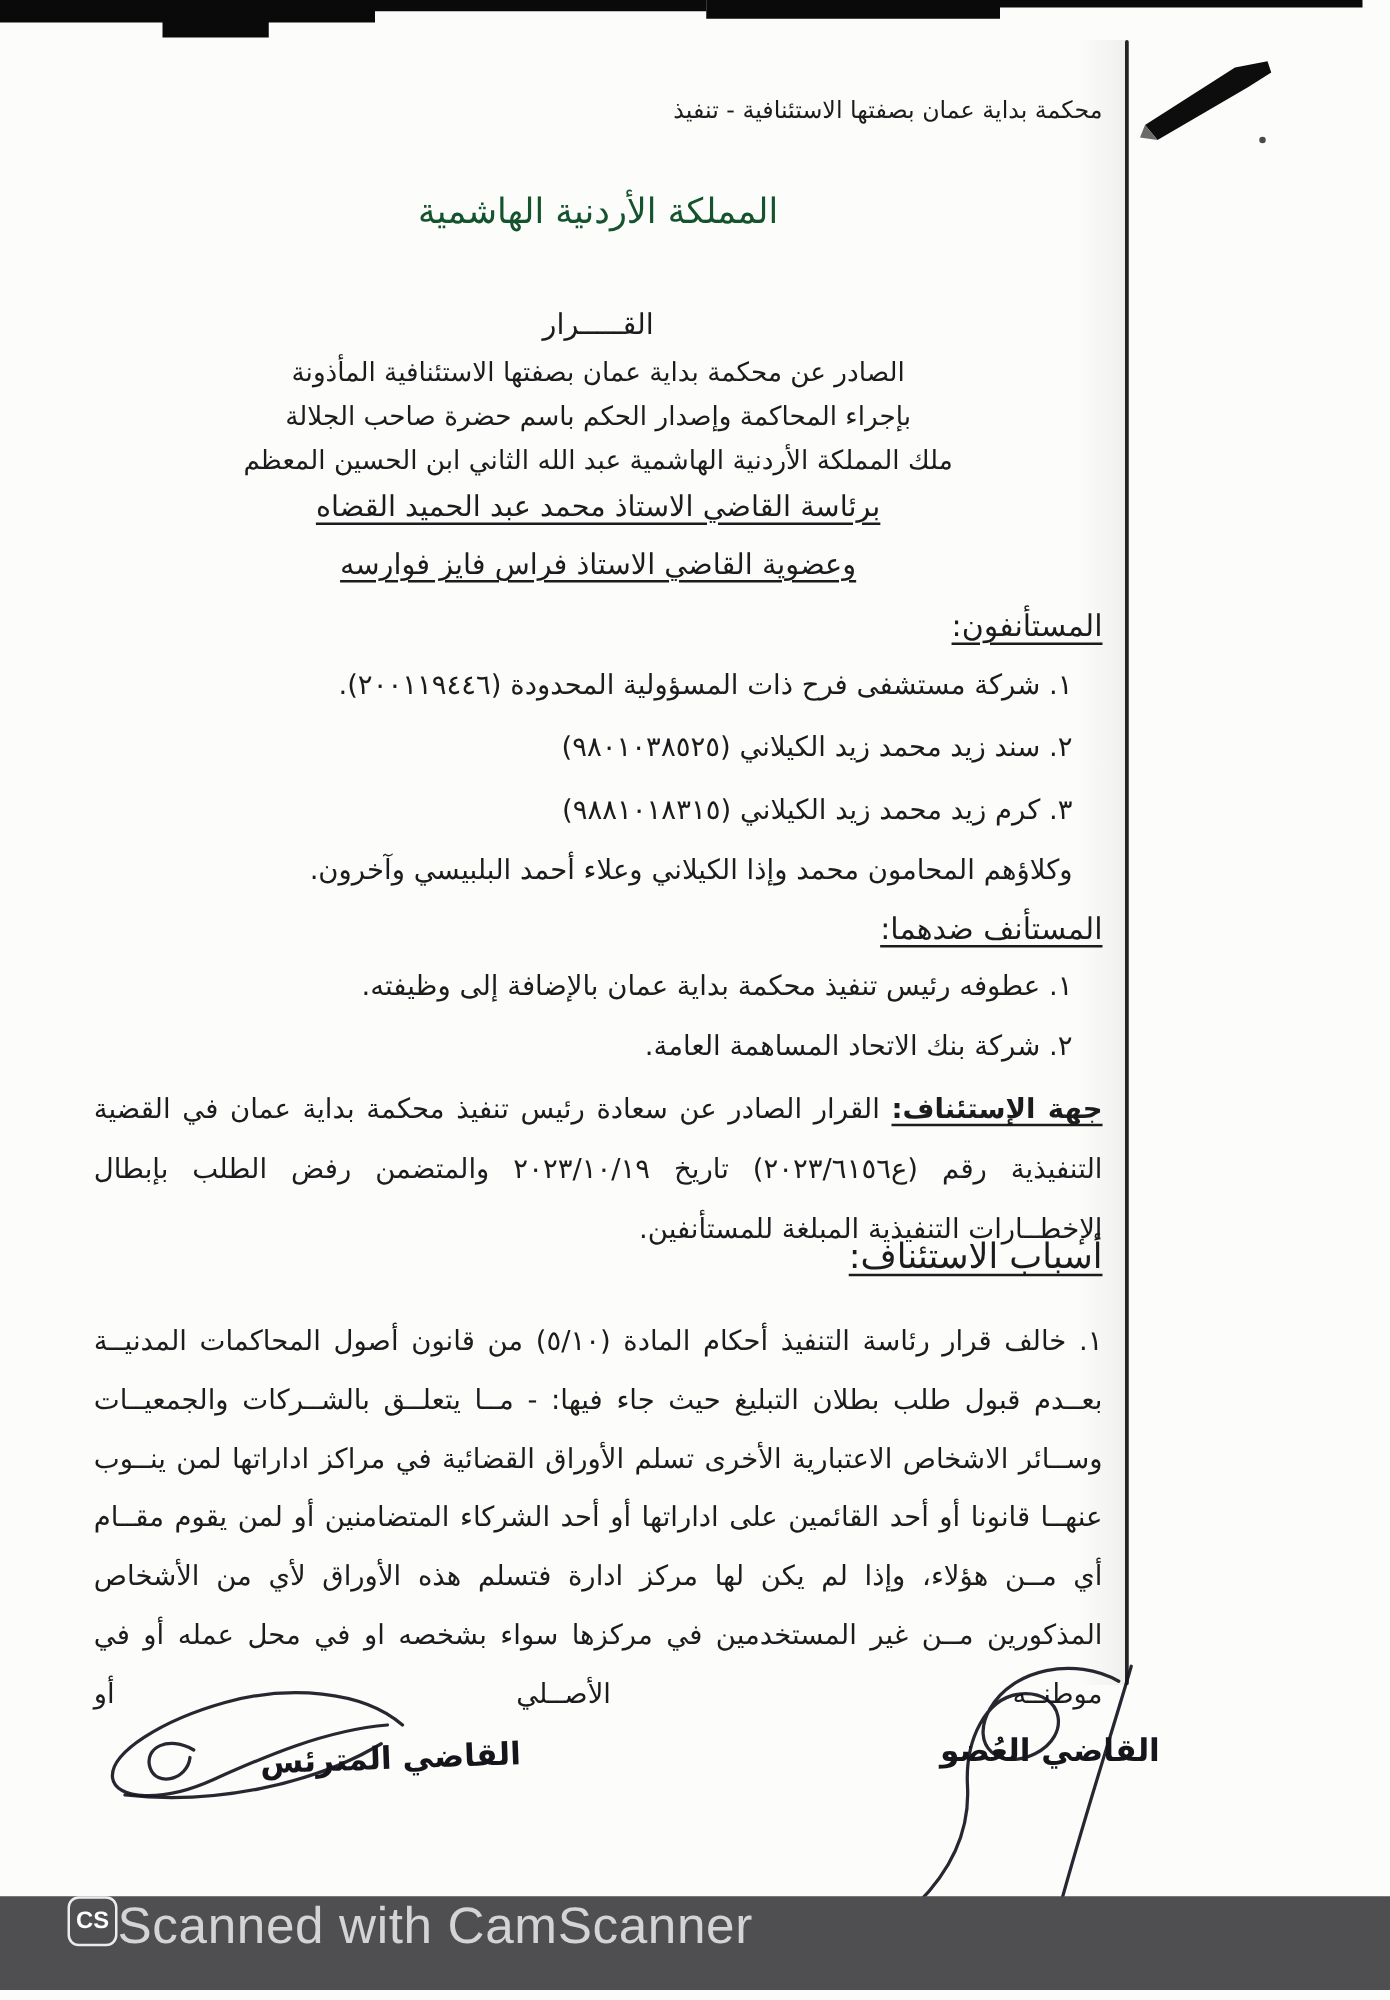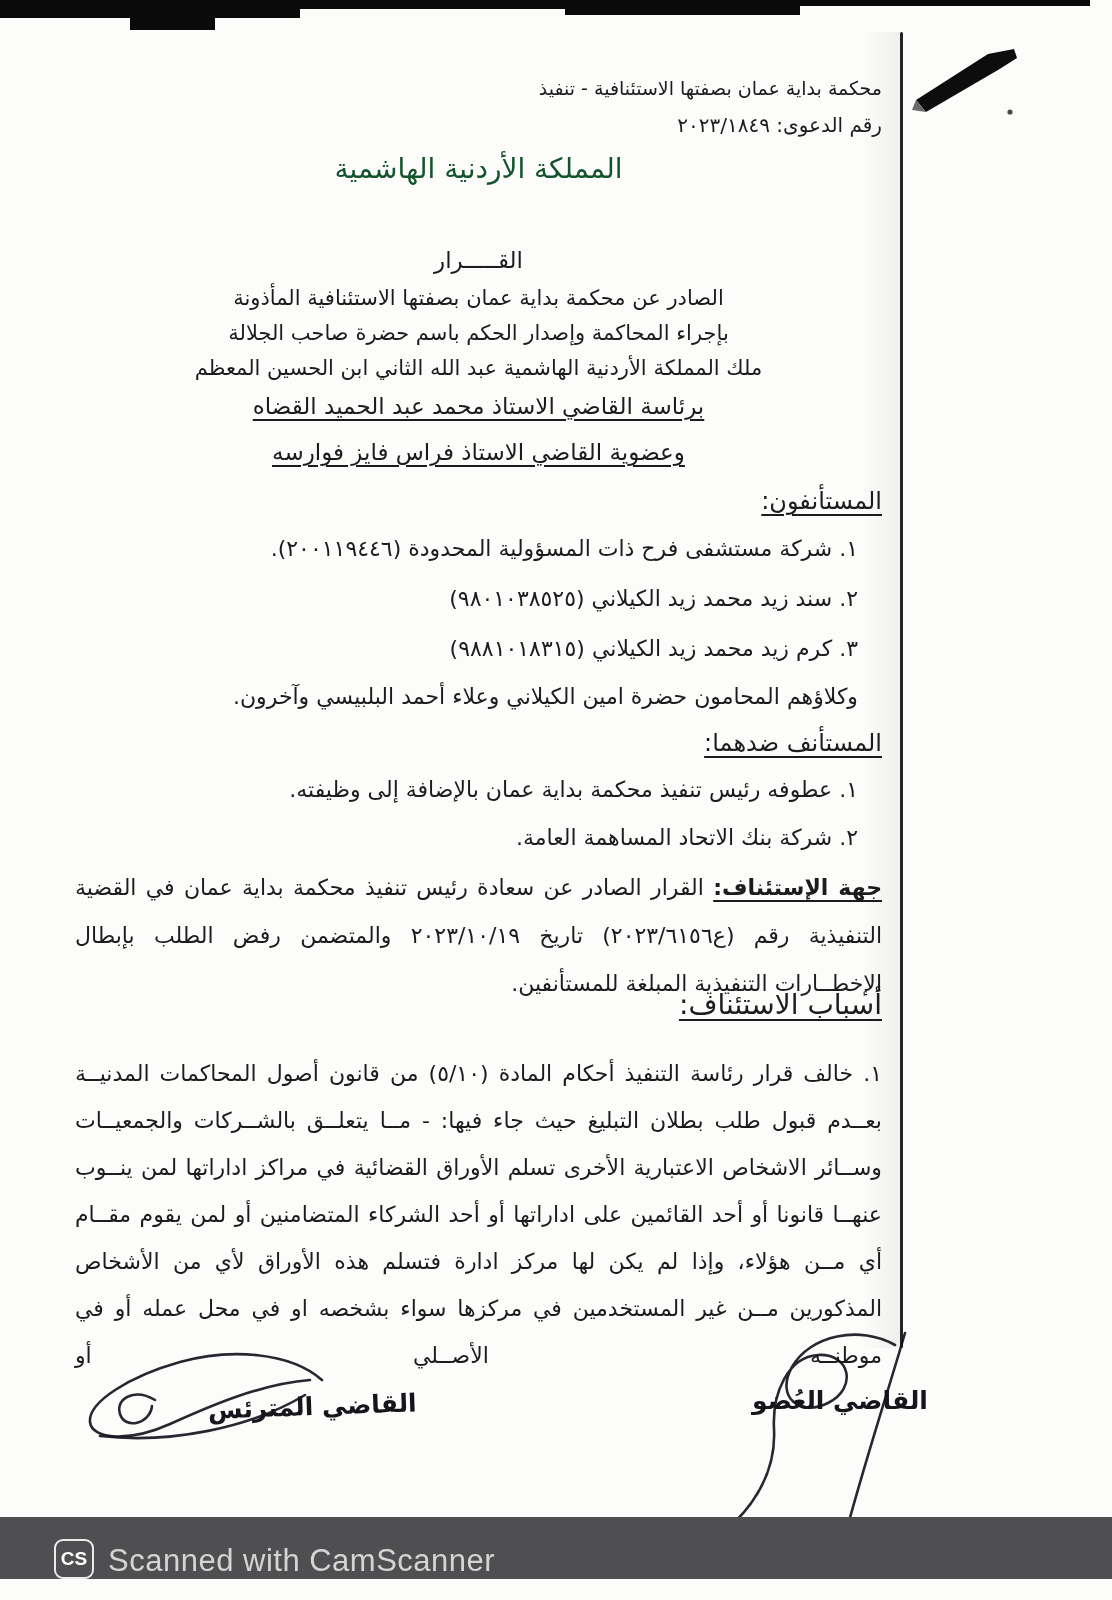--- a/index.html
+++ b/index.html
@@ -16,25 +16,25 @@
   .right{text-align:right}
   .bold{font-weight:normal}
   .u{text-decoration:underline;text-underline-offset:5px;text-decoration-thickness:2px}
   .item{padding-right:24px;font-size:22px}
   .para-just{font-size:22px;line-height:48px;text-align:justify}
   .para-just-all{font-size:22px;line-height:47px;text-align:justify;text-align-last:justify}
   .inline-head{font-weight:bold;text-decoration:underline;text-underline-offset:5px;text-decoration-thickness:2px}
   .sig-label{position:absolute;direction:rtl;font-weight:bold;font-size:25px;color:#15151b;white-space:nowrap}
   .sig{position:absolute;overflow:visible}
   .sig path{fill:none;stroke:#15151f;stroke-width:2.6;stroke-linecap:round;opacity:.92}
-  .cs-bar{position:absolute;left:0;top:1517px;width:1112px;height:62px;background:#4f4f51;display:flex;align-items:flex-end}
+  .cs-bar{position:absolute;left:0;top:1517px;width:1112px;height:75px;background:#4f4f51;display:flex;align-items:flex-start}
   .cs-logo{margin-left:54px;width:40px;height:40px;border:2.5px solid #ececec;border-radius:9px;
            display:flex;align-items:center;justify-content:center;color:#ffffff;font-weight:bold;
            font-size:19px;font-family:"Liberation Sans",sans-serif;flex:0 0 auto}
-  .cs-text{margin-left:14px;color:#d4d4d4;font-size:31px;font-family:"Liberation Sans",sans-serif;letter-spacing:.5px}
+  .cs-text{color:#d4d4d4;font-size:41px;font-family:"Liberation Sans",sans-serif;letter-spacing:.5px}
 </style>
 </head>
 <body>
 
 <div class="page">
 
   <div>
     <div class="strip" style="left:0;top:0;width:300px;height:18px"></div>
     <div class="strip" style="left:130px;top:0;width:85px;height:30px"></div>
     <div class="strip" style="left:298px;top:0;width:267px;height:9px"></div>
@@ -46,21 +46,20 @@
   <div class="fold-line"></div>
 
   <svg class="abs" style="left:910px;top:48px" width="112" height="72" viewBox="0 0 112 72">
     <polygon points="6,52 78,6 104,1 107,10 88,22 16,64" fill="#0d0d0d"></polygon>
     <polygon points="6,52 16,64 2,62" fill="#6a6a6a"></polygon>
     <circle cx="100" cy="64" r="2.6" fill="#4a4a4a"></circle>
   </svg>
 
   <div class="blk right bold" style="top:76px;font-size:19px">محكمة بداية عمان بصفتها الاستئنافية - تنفيذ</div>
 
-  <div class="blk right bold" style="top:112px;font-size:20px">رقم الدعوى: ٢٠٢٣/١٨٤٩</div>
 
   <div class="blk center bold" style="top:150px;font-size:28px;color:#14532d">المملكة الأردنية الهاشمية</div>
 
 
   <div class="blk center bold" style="top:281px;font-size:21px;line-height:35px">
     <div>الصادر عن محكمة بداية عمان بصفتها الاستئنافية المأذونة</div>
     <div>بإجراء المحاكمة وإصدار الحكم باسم حضرة صاحب الجلالة</div>
     <div>ملك المملكة الأردنية الهاشمية عبد الله الثاني ابن الحسين المعظم</div>
   </div>
 
@@ -69,21 +68,21 @@
   <div class="blk center bold u" style="top:391px;font-size:23px">برئاسة القاضي الاستاذ محمد عبد الحميد القضاه</div>
 
   <div class="blk center bold u" style="top:437px;font-size:23px">وعضوية القاضي الاستاذ  فراس فايز فوارسه</div>
 
   <div class="blk right bold u" style="top:485px;font-size:24px">المستأنفون:</div>
 
   <div class="blk right item" style="top:534px">١. شركة مستشفى فرح ذات المسؤولية المحدودة (٢٠٠١١٩٤٤٦).</div>
   <div class="blk right item" style="top:584px">٢. سند زيد محمد زيد الكيلاني (٩٨٠١٠٣٨٥٢٥)</div>
   <div class="blk right item" style="top:634px">٣. كرم زيد محمد زيد الكيلاني (٩٨٨١٠١٨٣١٥)</div>
 
-  <div class="blk right item" style="top:682px">وكلاؤهم المحامون حضرة امين الكيلاني وعلاء أحمد البلبيسي وآخرون.</div>
+  <div class="blk right item" style="top:682px">وكلاؤهم المحامون محمد وإذا الكيلاني وعلاء أحمد البلبيسي وآخرون.</div>
 
   <div class="blk right bold u" style="top:727px;font-size:24px">المستأنف ضدهما:</div>
 
   <div class="blk right item" style="top:775px">١. عطوفه رئيس تنفيذ محكمة بداية عمان بالإضافة إلى وظيفته.</div>
   <div class="blk right item" style="top:823px">٢. شركة بنك الاتحاد المساهمة العامة.</div>
 
   <div class="blk para-just" style="top:864px">
     <span class="inline-head">جهة الإستئناف:</span>
     <span>القرار الصادر عن سعادة رئيس تنفيذ محكمة بداية عمان في القضية التنفيذية رقم (ع٢٠٢٣/٦١٥٦) تاريخ ٢٠٢٣/١٠/١٩ والمتضمن رفض الطلب بإبطال الإخطــارات التنفيذية المبلغة للمستأنفين.</span>
   </div>

